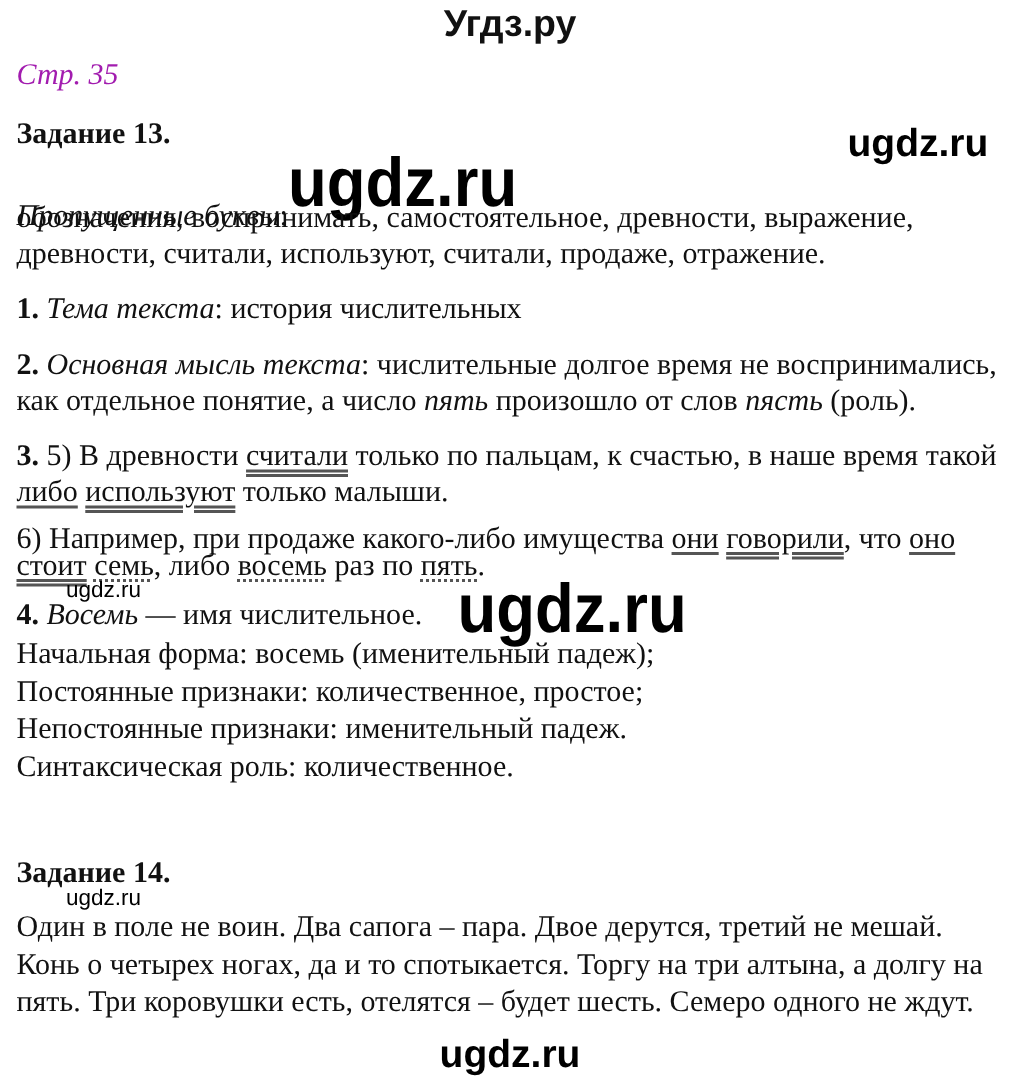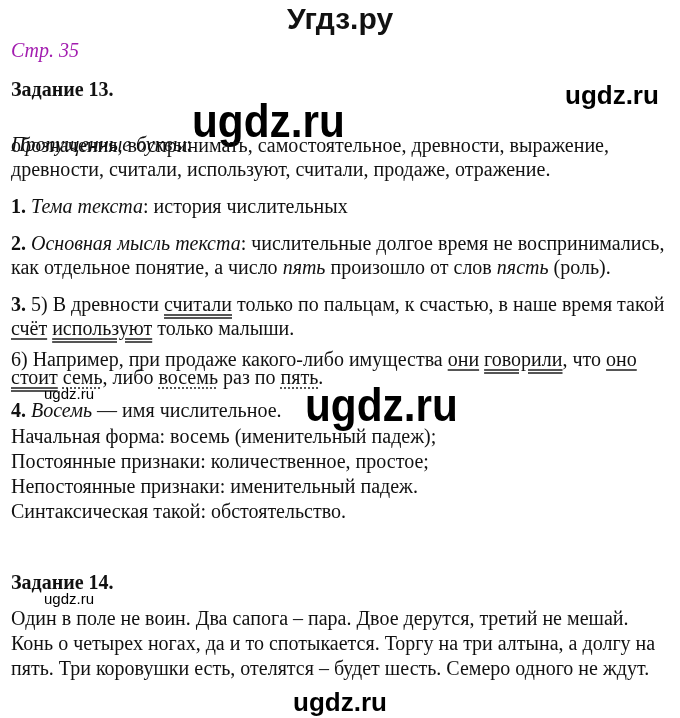--- a/index.html
+++ b/index.html
@@ -1,17 +1,17 @@
 <!DOCTYPE html>
 <html><head>
 <meta charset="utf-8">
 <style>
   html, body { margin:0; padding:0; background:#ffffff; }
   body { width:680px; height:718px; position:relative; overflow:hidden; color:#111; }
-  .site-title { position:absolute; top:2px; left:0; width:680px; text-align:center; font-family:"Liberation Sans", sans-serif; font-weight:bold; font-size:30px; color:#111; }
+  .site-title { position:absolute; top:2px; left:0; width:680px; text-align:center; font-family:"Liberation Sans", sans-serif; font-weight:bold; font-size:25px; color:#111; }
   .wm { position:absolute; font-family:"Liberation Sans", "DejaVu Sans", sans-serif; font-weight:bold; color:#000; letter-spacing:0px; }
   .wm-big { font-size:46px; transform:scaleX(0.92); transform-origin:left top; }
   .wm-med { font-size:26px; }
   .wm-small { font-size:15px; font-weight:normal; }
   .line { position:absolute; left:11px; font-family:"Liberation Serif", serif; font-size:20px; white-space:nowrap; line-height:24px; }
   .it { font-style:italic; }
   .b { font-weight:bold; }
   .u1 { text-decoration: underline; text-underline-offset:3px; text-decoration-color:#555; }
   .u2 { text-decoration: underline double; text-underline-offset:3px; text-decoration-color:#555; }
   .u3 { text-decoration: underline dotted; text-underline-offset:3px; text-decoration-color:#555; text-decoration-thickness:2px;margin-top:19px; }
@@ -44,40 +44,40 @@
   <span class="it">Основная мысль текста</span><span>:</span><span> числительные долгое время не воспринимались,</span>
 </div>
 <div class="line" style="top:255px;">
   <span>как отдельное понятие, а число </span><span class="it">пять</span><span> произошло от слов </span><span class="it">пясть</span><span> (роль).</span>
 </div>
 
 <div class="line" style="top:292px;">
   <span class="b">3.</span><span> 5) В древности </span><span class="u2">считали</span><span> только по пальцам, к счастью, в наше время такой</span>
 </div>
 <div class="line" style="top:316px;">
-  <span class="u1">счёт</span><span> </span><span class="u2">используют</span><span> только малыши.</span>
+  <span class="u1">либо</span><span> </span><span class="u2">используют</span><span> только малыши.</span>
 </div>
 <div class="line" style="top:347px;">
   <span>6) Например, при продаже какого-либо имущества </span><span class="u1">они</span><span> </span><span class="u2">говорили</span><span>, что </span><span class="u1">оно</span>
 </div>
 <div class="line" style="top:365px;">
   <span class="u2">стоит</span><span> </span><span class="u3">семь</span><span>, либо </span><span class="u3">восемь</span><span> раз по </span><span class="u3">пять</span><span>.</span>
 </div>
 
 <div class="wm wm-small" style="top:385px; left:44px;">ugdz.ru</div>
 <div class="line" style="top:398px;">
   <span class="b">4.</span>
   <span class="it">Восемь</span><span> — имя числительное.</span>
 </div>
 <div class="wm wm-big" style="top:378px; left:305px;">ugdz.ru</div>
 
 <div class="line" style="top:424px;">Начальная форма: восемь (именительный падеж);</div>
 <div class="line" style="top:449px;">Постоянные признаки: количественное, простое;</div>
 <div class="line" style="top:474px;">Непостоянные признаки: именительный падеж.</div>
-<div class="line" style="top:499px;">Синтаксическая такой: обстоятельство.</div>
+<div class="line" style="top:499px;">Синтаксическая роль: количественное.</div>
 
 <div class="line b" style="top:570px;">Задание 14.</div>
 <div class="wm wm-small" style="top:590px; left:44px;">ugdz.ru</div>
 <div class="line" style="top:606px;">Один в поле не воин. Два сапога – пара. Двое дерутся, третий не мешай.</div>
 <div class="line" style="top:631px;">Конь о четырех ногах, да и то спотыкается. Торгу на три алтына, а долгу на</div>
 <div class="line" style="top:656px;">пять. Три коровушки есть, отелятся – будет шесть. Семеро одного не ждут.</div>
 
 <div class="wm wm-med" style="top:687px; left:0; width:680px; text-align:center;">ugdz.ru</div>
 
 </body></html>

